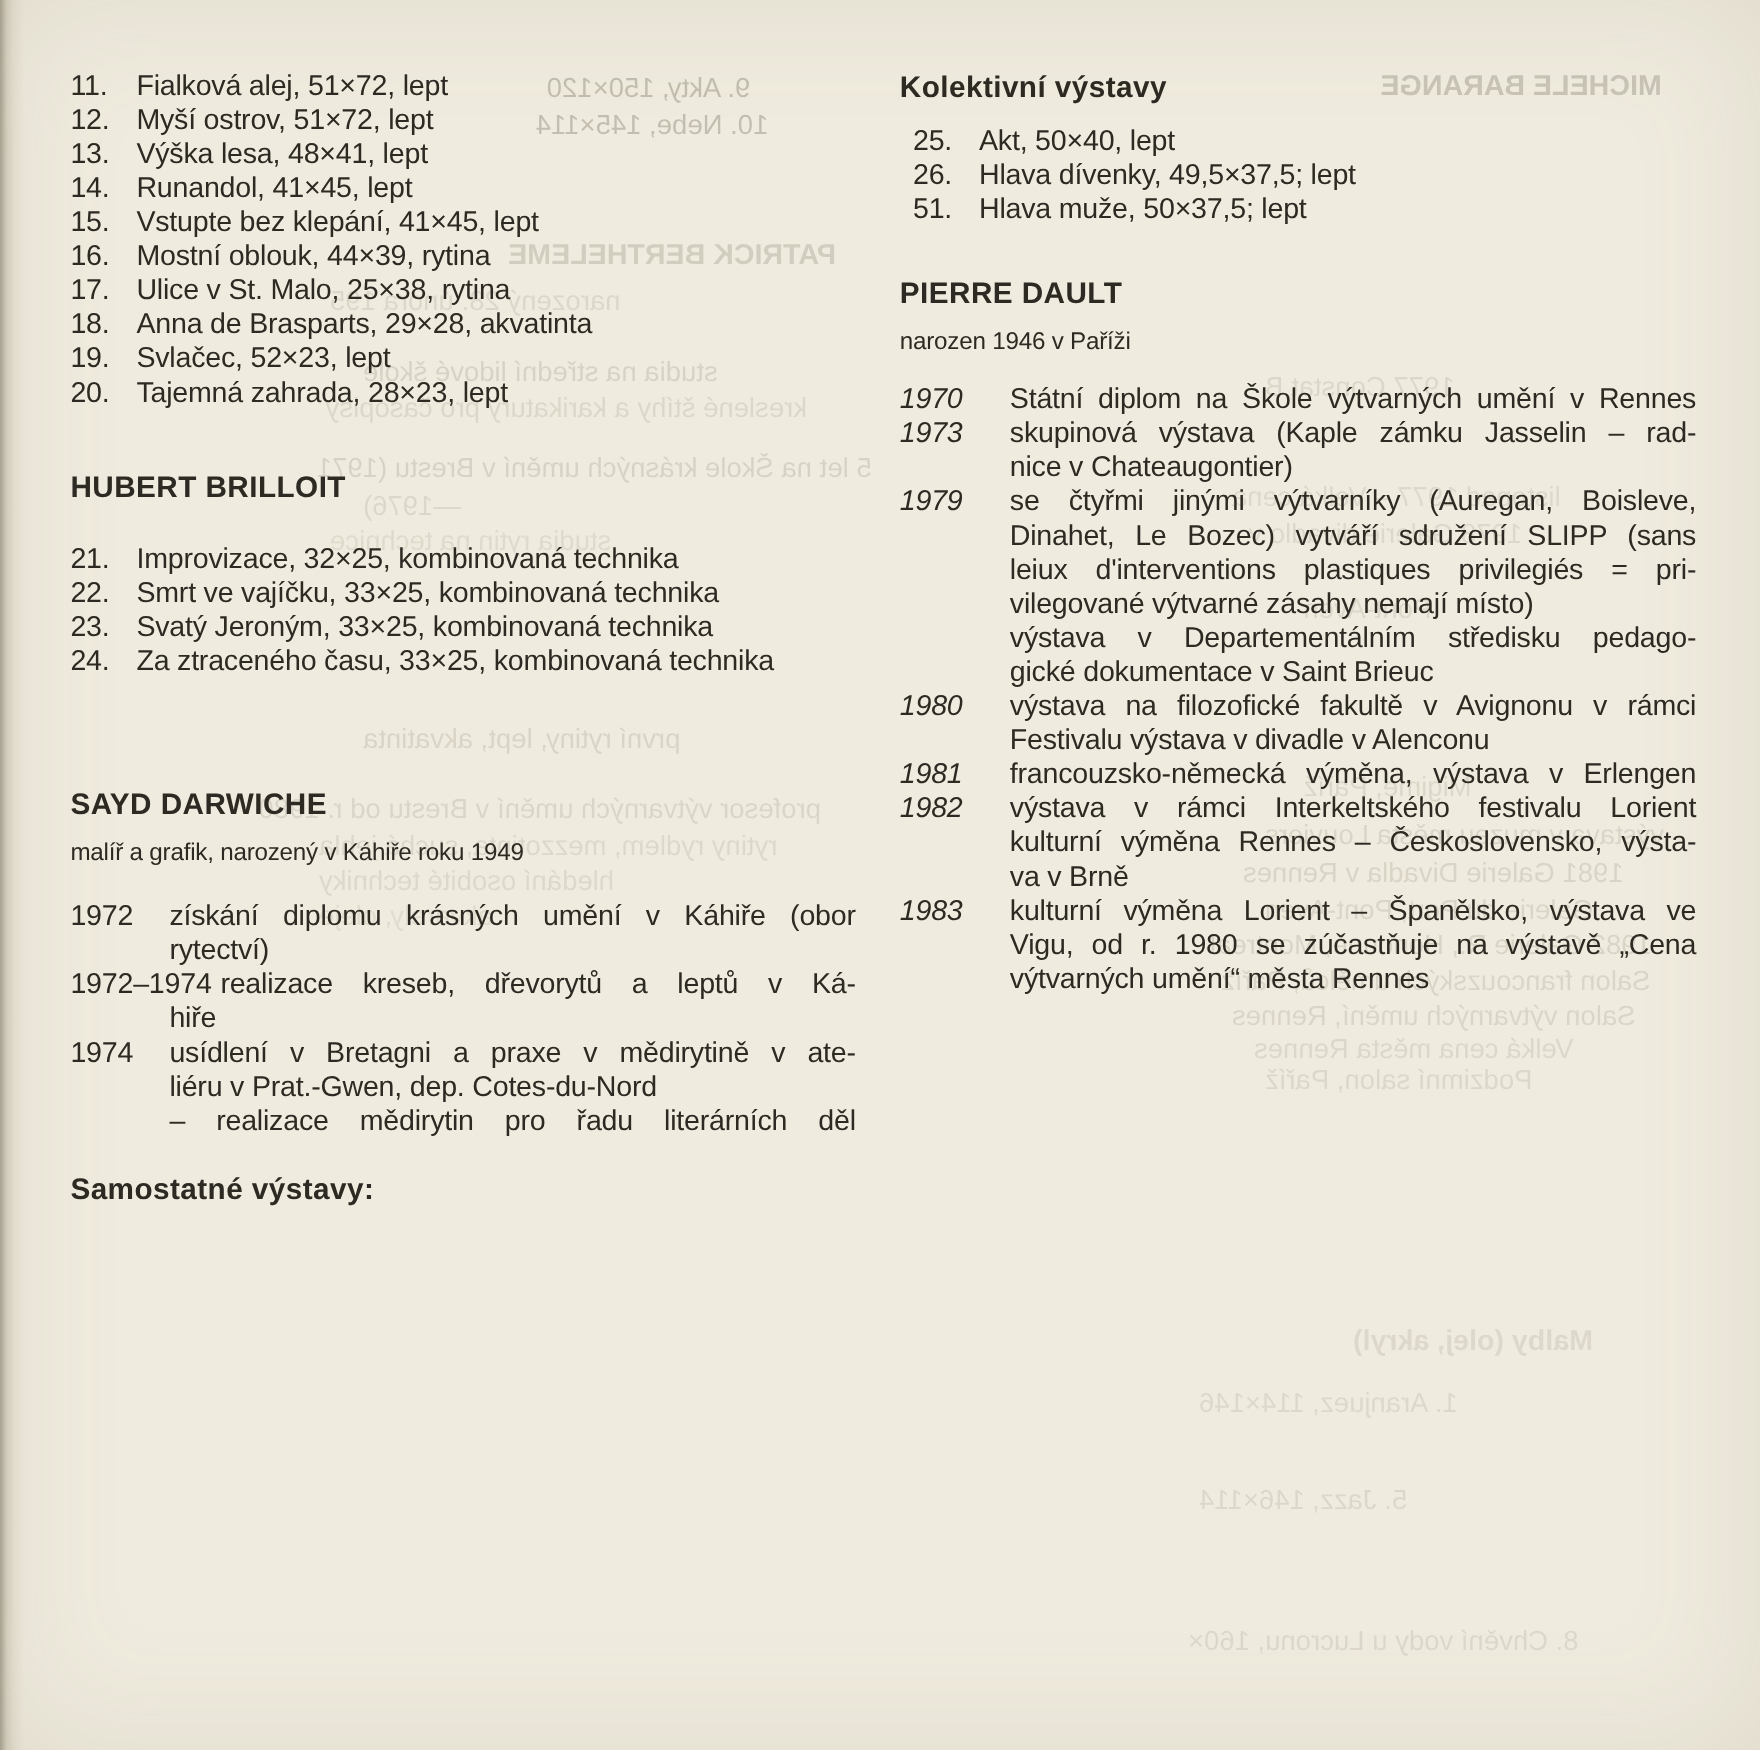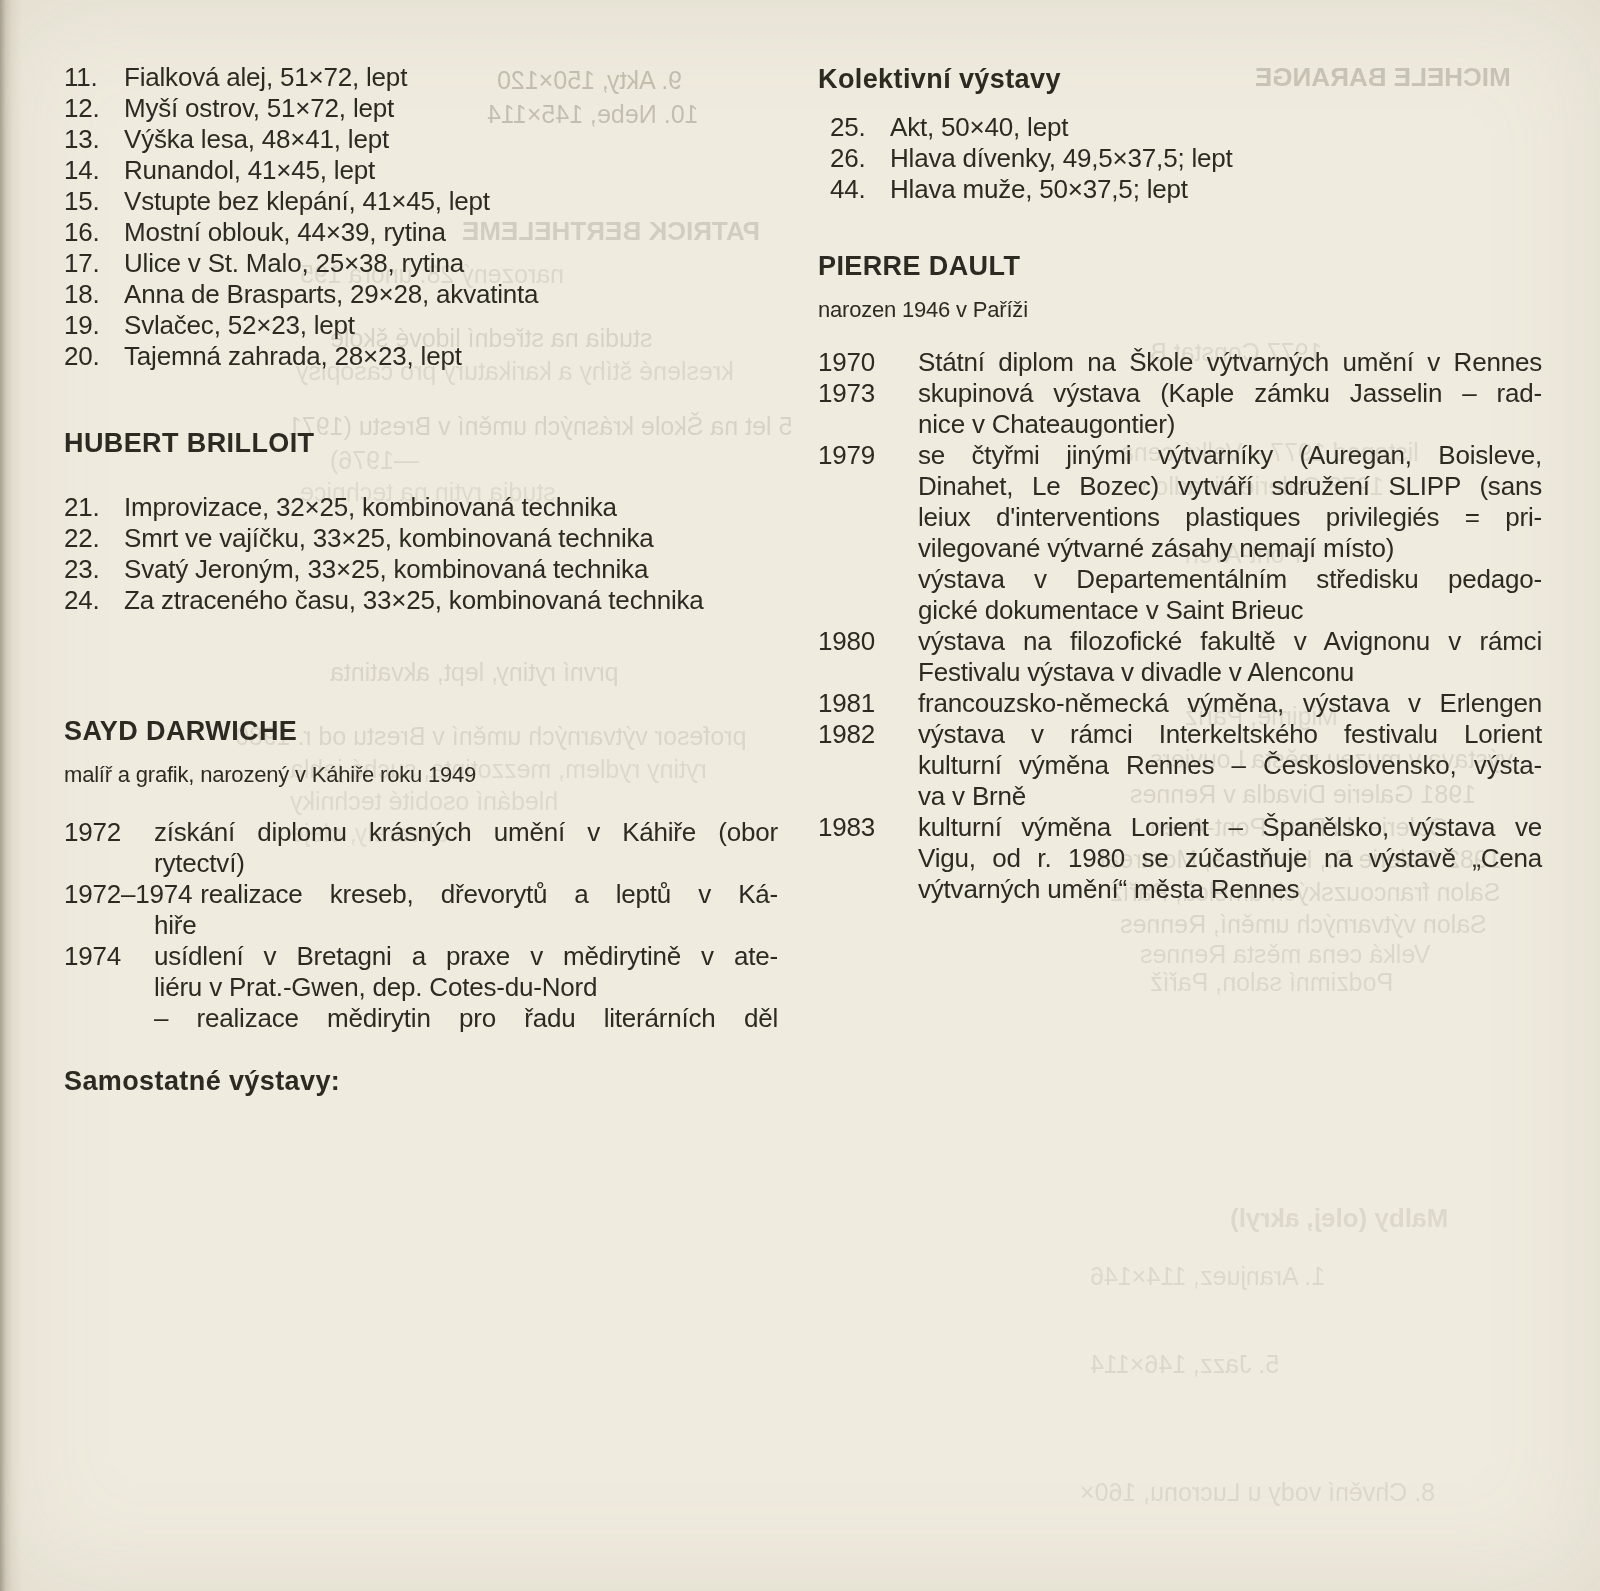--- a/index.html
+++ b/index.html
@@ -23,21 +23,21 @@
   #col-left{left:64px;width:714px;}
   #col-right{left:818px;width:724px;}
 
   .line{
     font-size:26px;line-height:31px;letter-spacing:-0.2px;
     text-align:justify;
   }
   .jl{text-align-last:justify;}
   .wnum{display:inline-block;min-width:50px;margin-right:10px;}
   .y{display:inline-block;min-width:82px;margin-right:8px;}
-  .yr{display:inline-block;min-width:92px;margin-right:8px;}
+  .yr{display:inline-block;min-width:92px;margin-right:8px;font-style:italic;}
 
   .h{
     font-weight:bold;font-size:27px;line-height:31px;letter-spacing:.4px;
   }
   .sub{font-size:22px;line-height:31px;letter-spacing:-0.2px;}
 
   
   #works-11-20{margin-top:62px;}
   #heading-hubert{margin-top:56px;}
   #works-21-24{margin-top:33px;}
@@ -276,21 +276,21 @@
 
       <div class="line jl"></div>
     </div>
 
   <div id="works-25-27">
 
       <div class="line"><span class="wnum">25.</span><span>Akt, 50×40, lept</span></div>
 
       <div class="line"><span class="wnum">26.</span><span>Hlava dívenky, 49,5×37,5; lept</span></div>
 
-      <div class="line"><span class="wnum">44.</span><span>Hlava muže, 50×37,5; lept</span></div>
+      <div class="line"><span class="wnum">51.</span><span>Hlava muže, 50×37,5; lept</span></div>
     </div>
 
   <div class="h" id="heading-dault">PIERRE DAULT</div>
   <div class="sub" id="dault-sub">narozen 1946 v Paříži</div>
 
   <div id="dault-bio">
 
       <div class="line jl"><span class="yr">1970</span><span>Státní diplom na Škole výtvarných umění v Rennes</span></div>
 
       <div class="line jl"><span class="yr">1973</span><span>skupinová výstava (Kaple zámku Jasselin – rad-</span></div>

